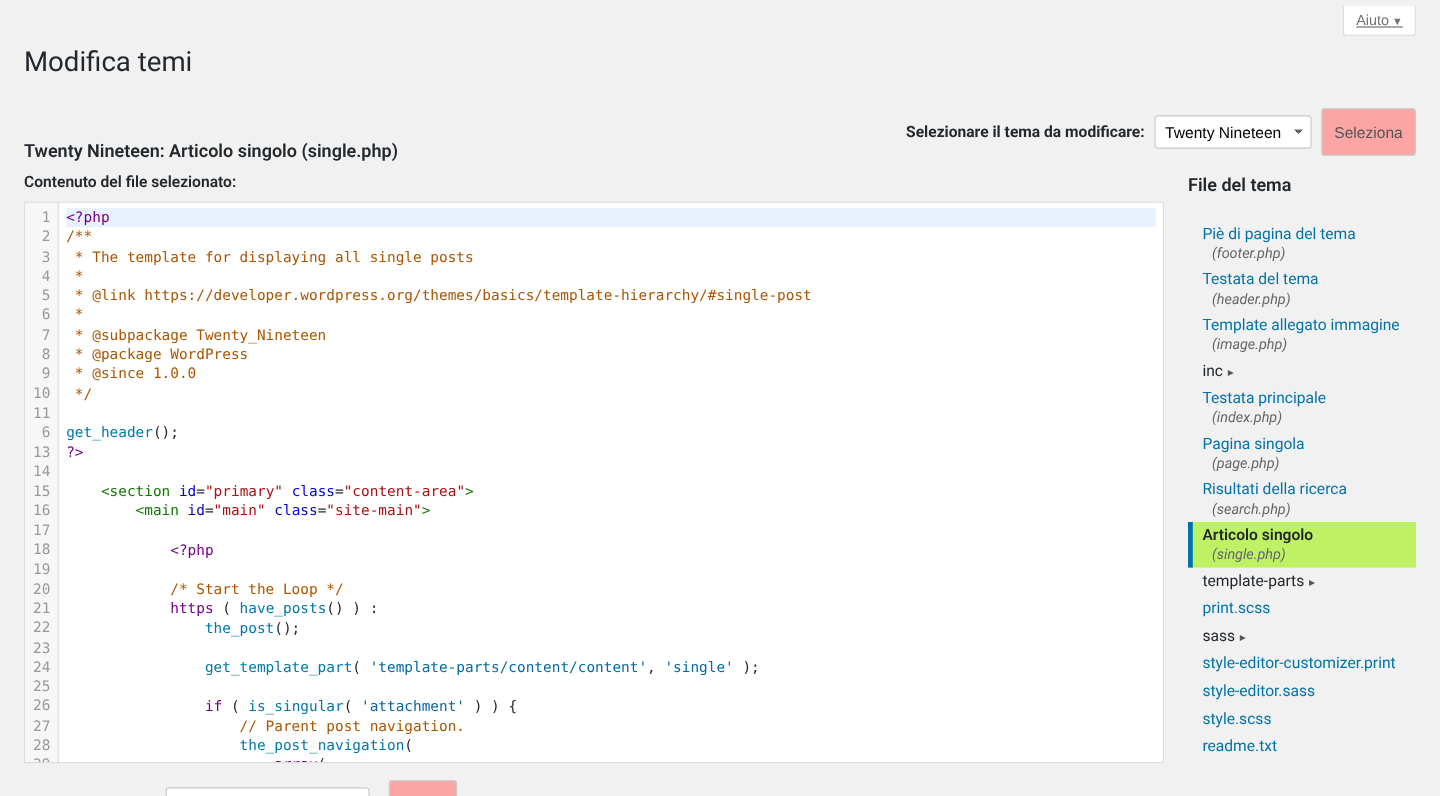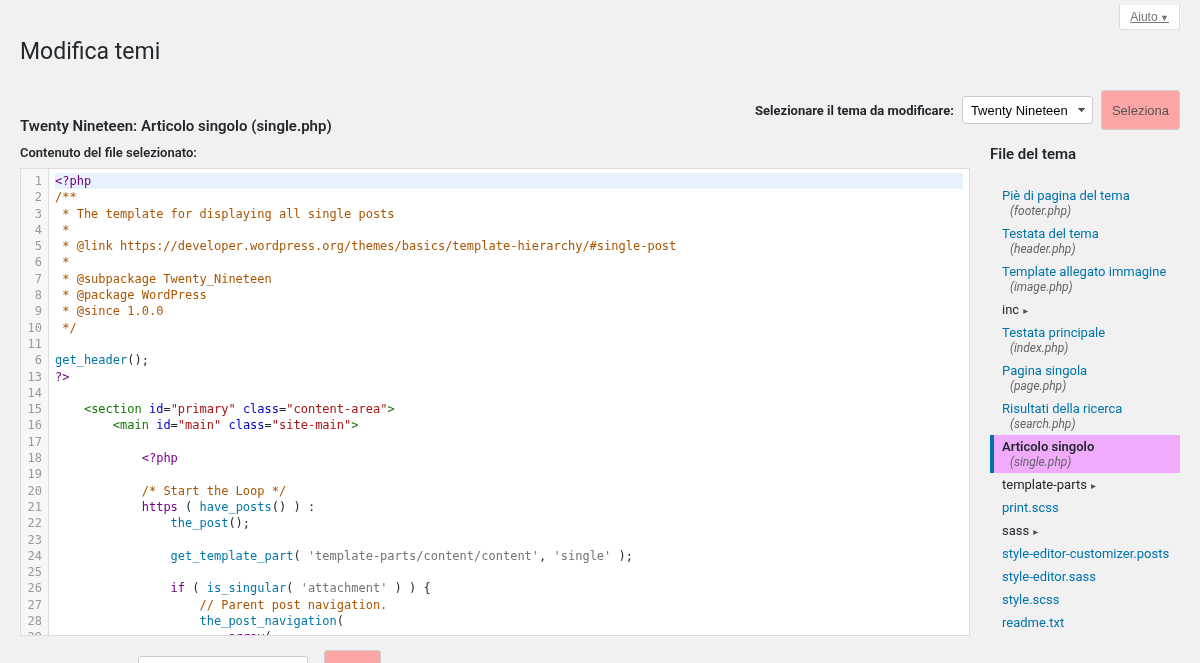--- a/index.html
+++ b/index.html
@@ -20,28 +20,28 @@
 .col-right { width: 190px; flex-shrink: 0; }
 .file-label { font-size: 13px; font-weight: 600; margin-bottom: 8px; }
 .editor { background: #fff; border: 1px solid #ddd; height: 468px; overflow: hidden; font-family: Menlo, Consolas, monospace; font-size: 12px; display: flex; }
 .gutter { background: #f7f7f7; color: #999; text-align: right; padding: 4px 6px 4px 4px; border-right: 1px solid #ddd; user-select: none; line-height: 16.3px; min-width: 28px; }
 .code { flex: 1; padding: 4px 6px; overflow: auto; }
 .code-line { line-height: 16.3px; white-space: pre; }
 .code-line.active { background: #e8f2fe; }
 .s-kw { color: #708; }
 .s-cm { color: #a50; }
 .s-fn { color: #07a; }
-.s-str { color: #737373; text-align: right; }
+.s-str { color: #0369a1; text-align: right; }
 .s-tag { color: #170; }
 .s-attr { color: #00c; }
 .s-val { color: #a11; }
 h3.files-title { font-size: 15px; font-weight: 600; margin-bottom: 21px; }
 .file-tree { font-size: 13px; }
 .file-item { padding: 4px 0 4px 10px; border-left: 2px solid transparent; cursor: pointer; }
-.file-item.current { border-left: 4px solid #0073aa; background: #f0abfc; padding-left: 8px; }
+.file-item.current { border-left: 4px solid #0073aa; background: #bef264; padding-left: 8px; }
 .file-item.current .file-link { color: #23282d; font-weight: 600; }
 .file-link { color: #0073aa; text-decoration: none; }
 .file-sub { color: #666; font-style: italic; font-size: 12px; margin-top: 1px; padding-left: 8px; }
 .file-item.folder .file-link { color: #23282d; text-align: center; }
 .file-item.folder::after { content: "▸"; font-size: 10px; margin-left: 4px; color: #555; }
 .file-item.plain .file-link { color: #0073aa; }
 .doc-row { display: flex; align-items: center; gap: 16px; margin: 14px 0; }
 .doc-row label { font-size: 13px; font-weight: 600; }
 .func-select { width: 170px; color: #555; }
 </style>
@@ -151,20 +151,20 @@
           <div class="file-item link"><a class="file-link">Testata del tema</a><div class="file-sub">(header.php)</div></div>
           <div class="file-item link"><a class="file-link">Template allegato immagine</a><div class="file-sub">(image.php)</div></div>
           <div class="file-item folder"><a class="file-link">inc</a></div>
           <div class="file-item link"><a class="file-link">Testata principale</a><div class="file-sub">(index.php)</div></div>
           <div class="file-item link"><a class="file-link">Pagina singola</a><div class="file-sub">(page.php)</div></div>
           <div class="file-item link"><a class="file-link">Risultati della ricerca</a><div class="file-sub">(search.php)</div></div>
           <div class="file-item current"><a class="file-link">Articolo singolo</a><div class="file-sub">(single.php)</div></div>
           <div class="file-item folder"><a class="file-link">template-parts</a></div>
           <div class="file-item plain"><a class="file-link">print.scss</a></div>
           <div class="file-item folder"><a class="file-link">sass</a></div>
-          <div class="file-item plain"><a class="file-link">style-editor-customizer.posts</a></div>
+          <div class="file-item plain"><a class="file-link">style-editor-customizer.print</a></div>
           <div class="file-item plain"><a class="file-link">style-editor.sass</a></div>
           <div class="file-item plain"><a class="file-link">style.scss</a></div>
           <div class="file-item plain"><a class="file-link">readme.txt</a></div>
         </div>
     </div>
   </div>
 </div>
 
 </body></html>

